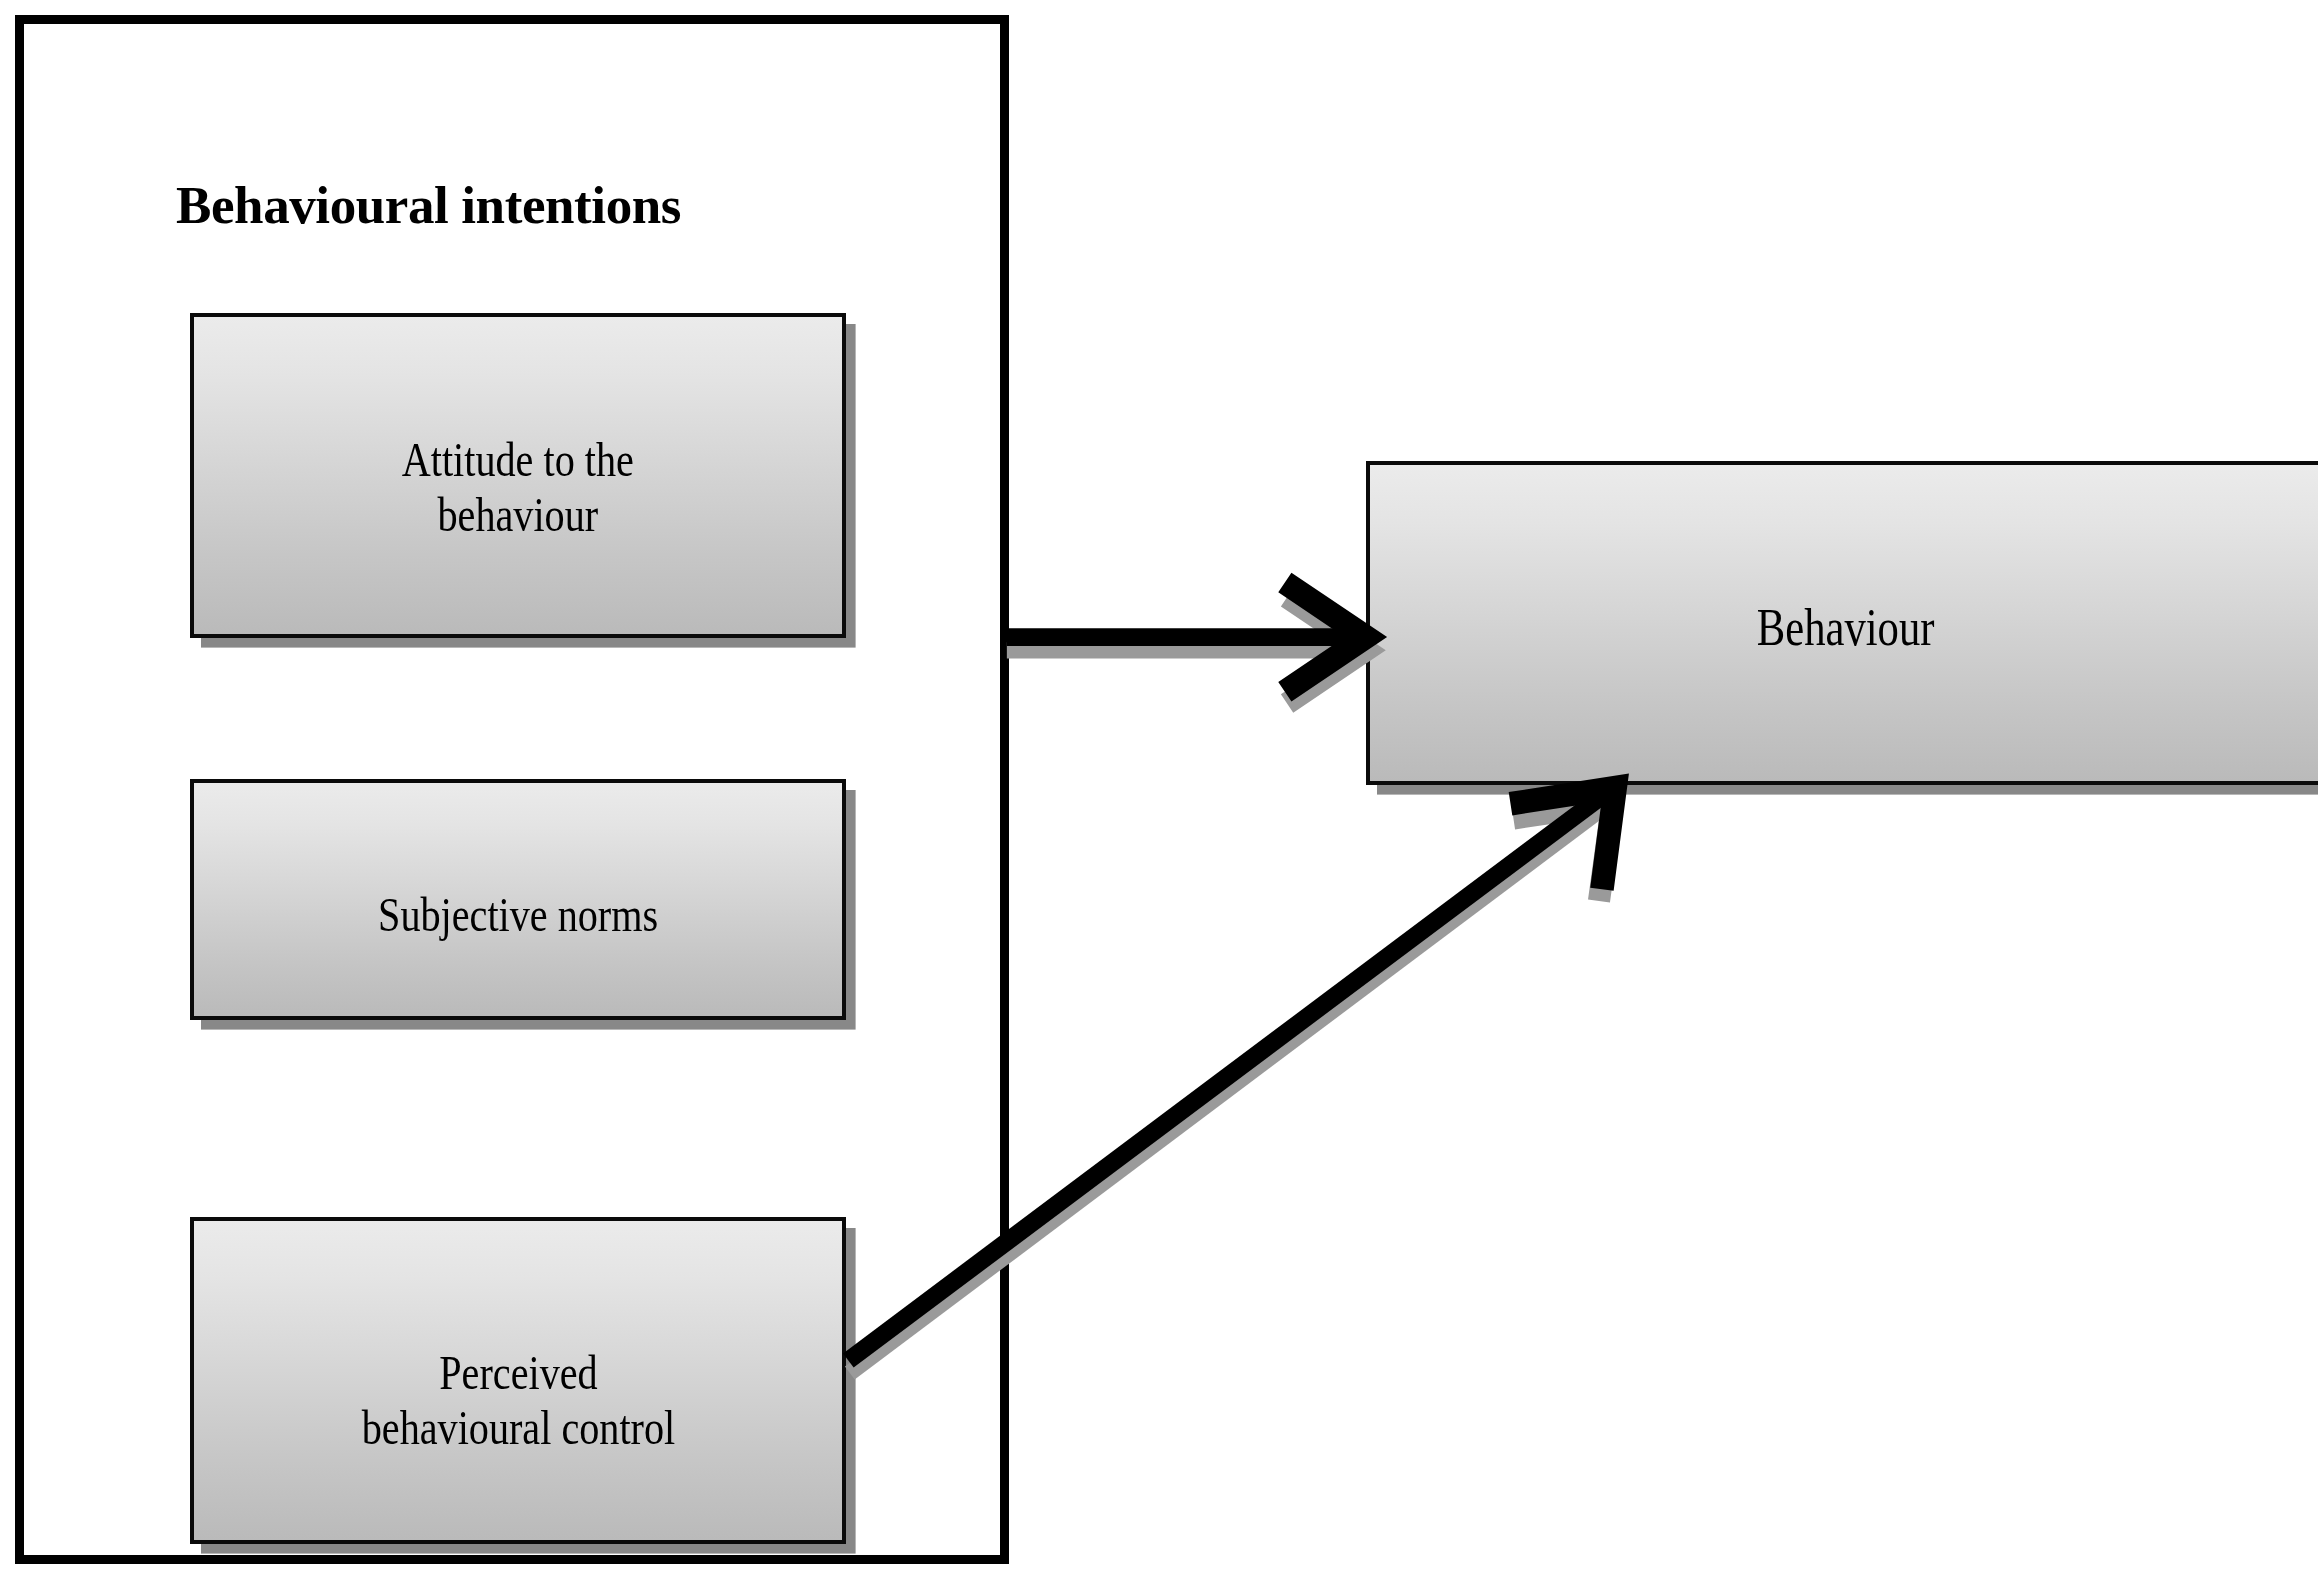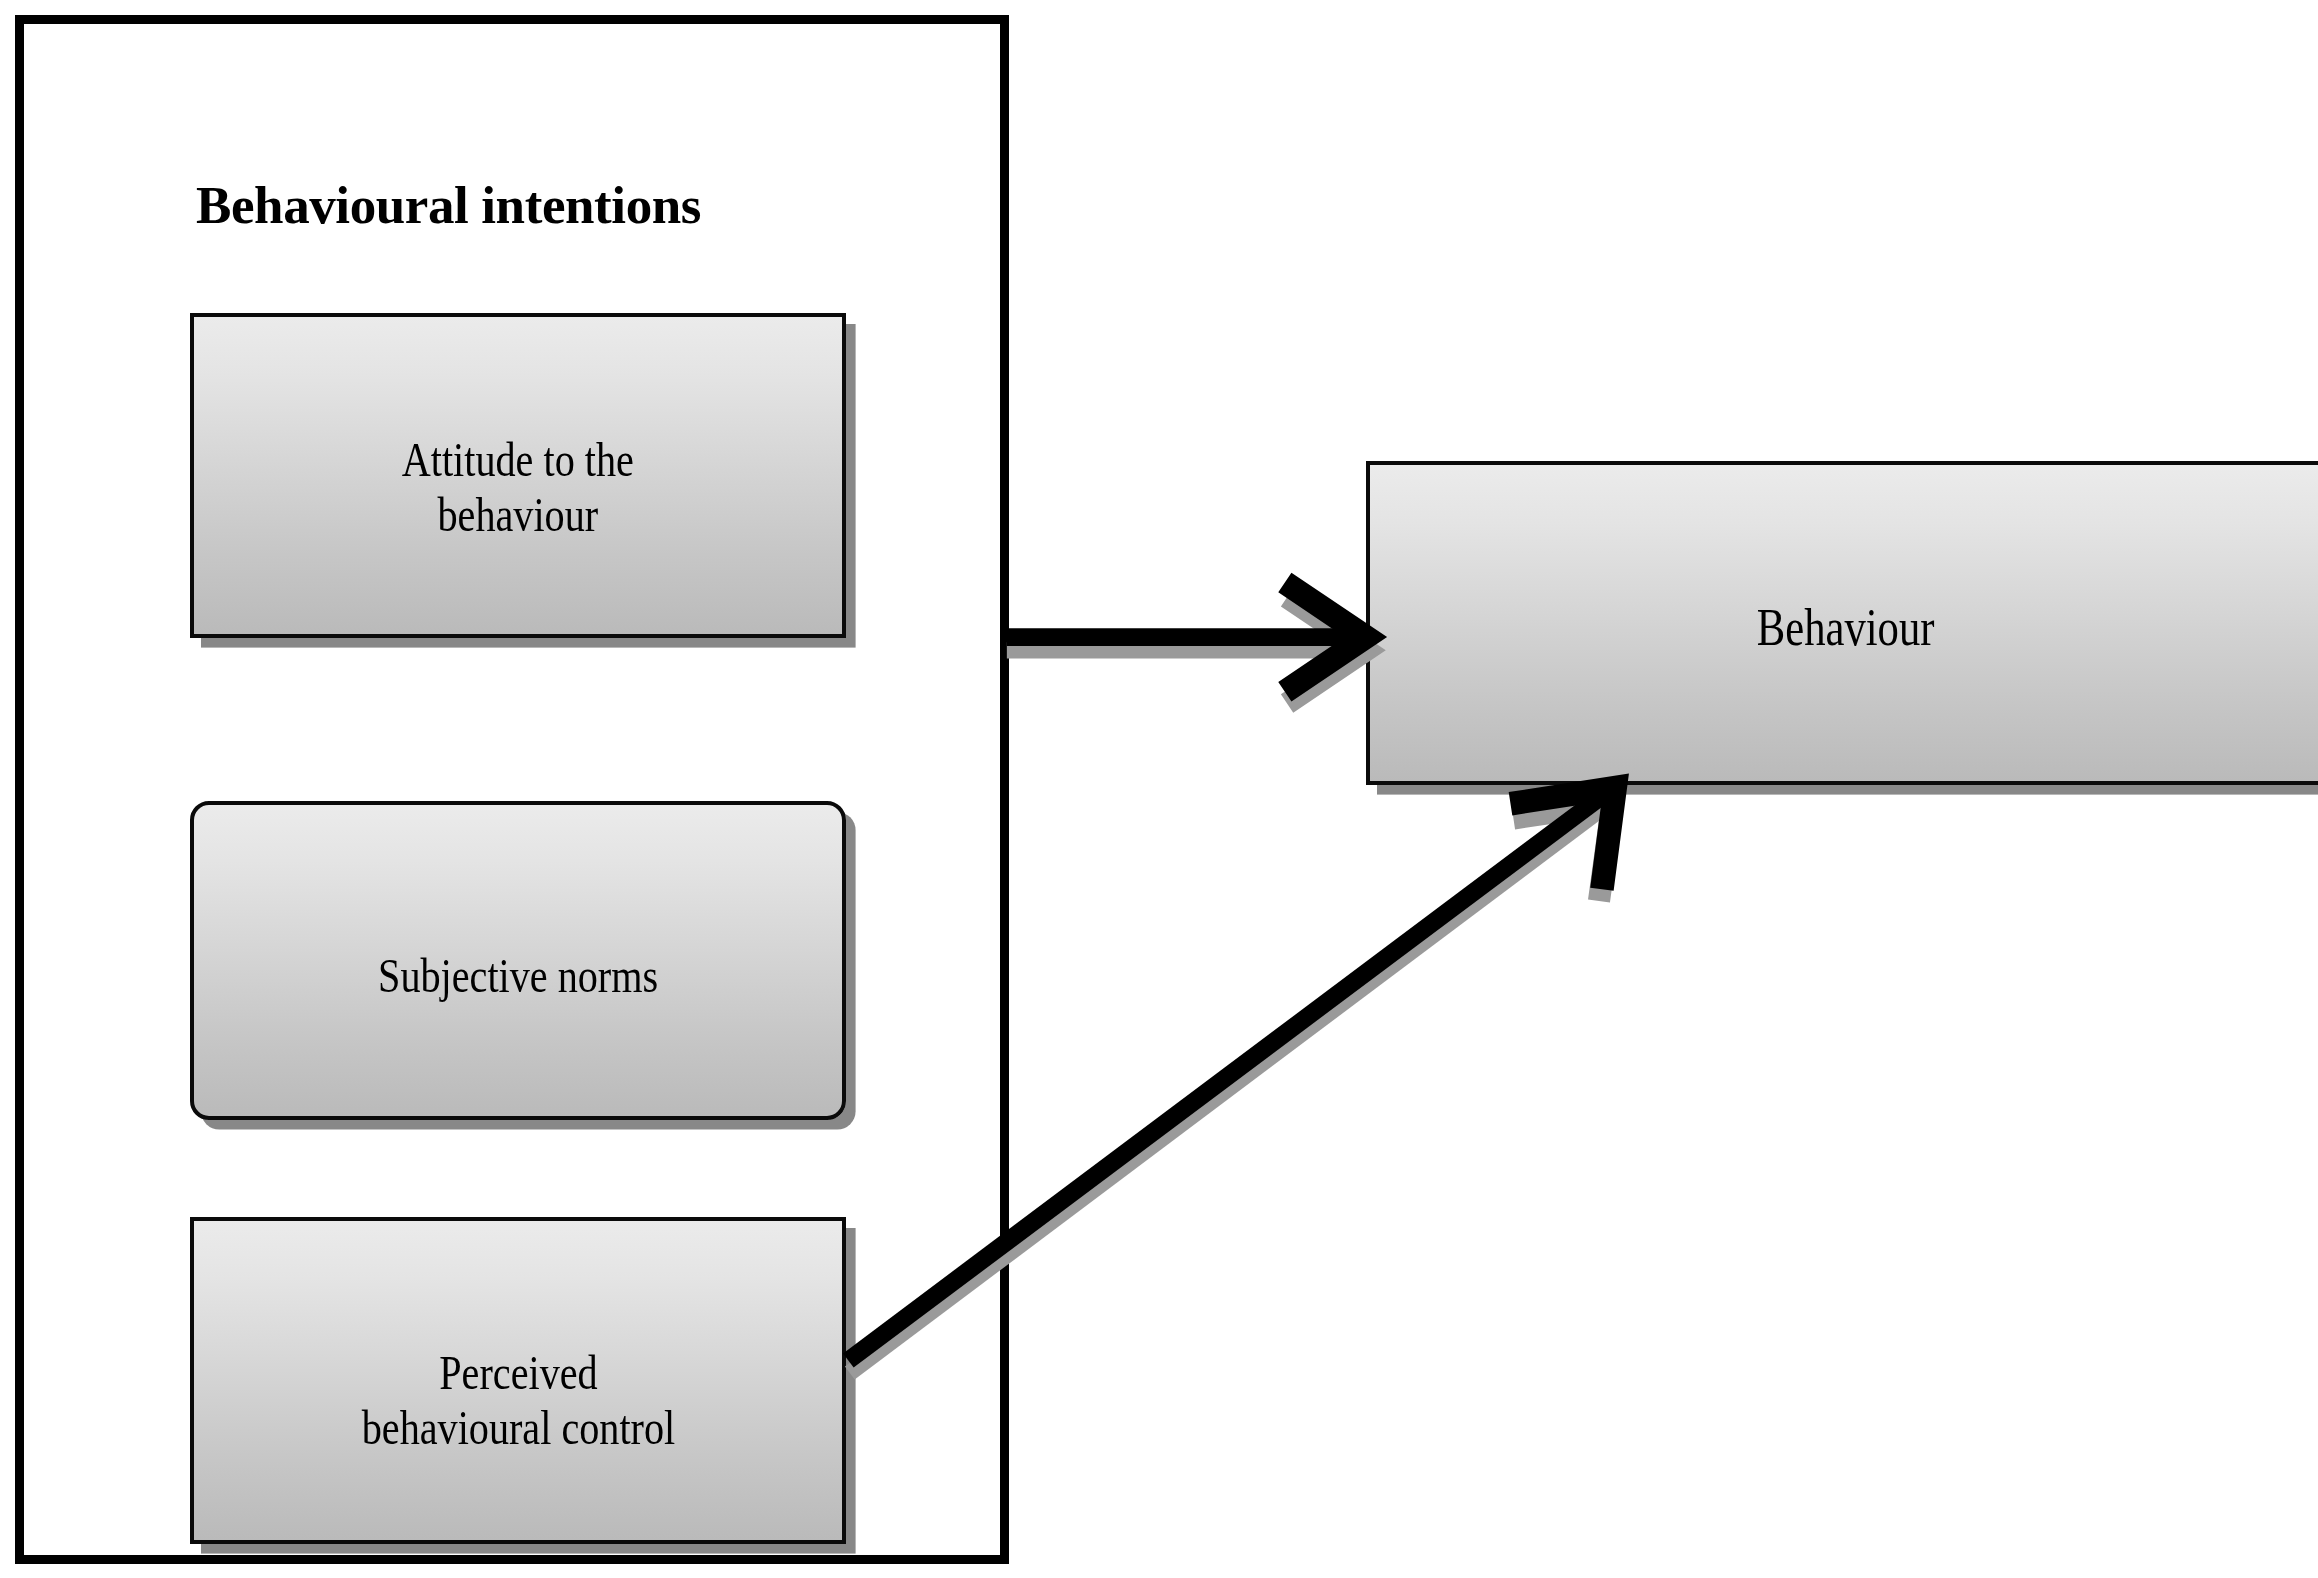--- a/index.html
+++ b/index.html
@@ -28,21 +28,21 @@
     width: 994px;
     height: 1549px;
     border: 9.6px solid #000000;
     box-sizing: border-box;
     background: transparent;
   }
 
   
   .group-title {
     position: absolute;
-    left: 196px;
+    left: 176px;
     top: 179px;
     font-size: 53px;
     font-weight: bold;
     line-height: 1.0;
     color: #000000;
     font-family: "Liberation Serif", "DejaVu Serif", serif;
     letter-spacing: -0.4px;
     white-space: nowrap;
   }
 
@@ -65,21 +65,21 @@
     font-family: "Liberation Serif", "DejaVu Serif", serif;
     font-stretch: condensed;
     transform: scaleX(0.82);
     transform-origin: center center;
     white-space: pre-line;
     padding: 0 10.3px;
   }
 
   #box-attitude   { left: 190px; top: 313px;  width: 656px; height: 325px; }
   #box-attitude .gbox-label { margin-top: 25px; }
-  #box-norms      { left: 190px; top: 801px; width: 656px; height: 319px; border-radius: 19px; }
+  #box-norms      { left: 190px; top: 779px; width: 656px; height: 241px; }
   #box-norms .gbox-label { margin-top: 32px; }
   #box-control    { left: 190px; top: 1189px; width: 656px; height: 327px; margin-top: 28px; }
   #box-control .gbox-label { margin-top: 41px; }
 
   #box-behaviour {
     left: 1366px;
     top: 461px;
     width: 959px;
     height: 324px;
   }

